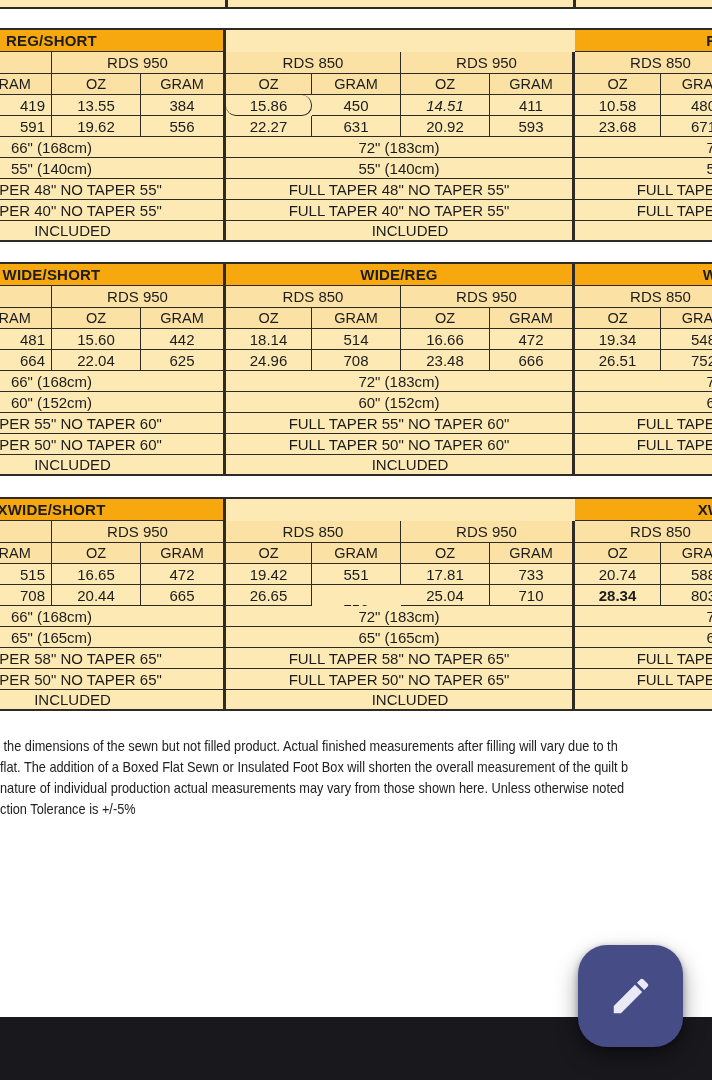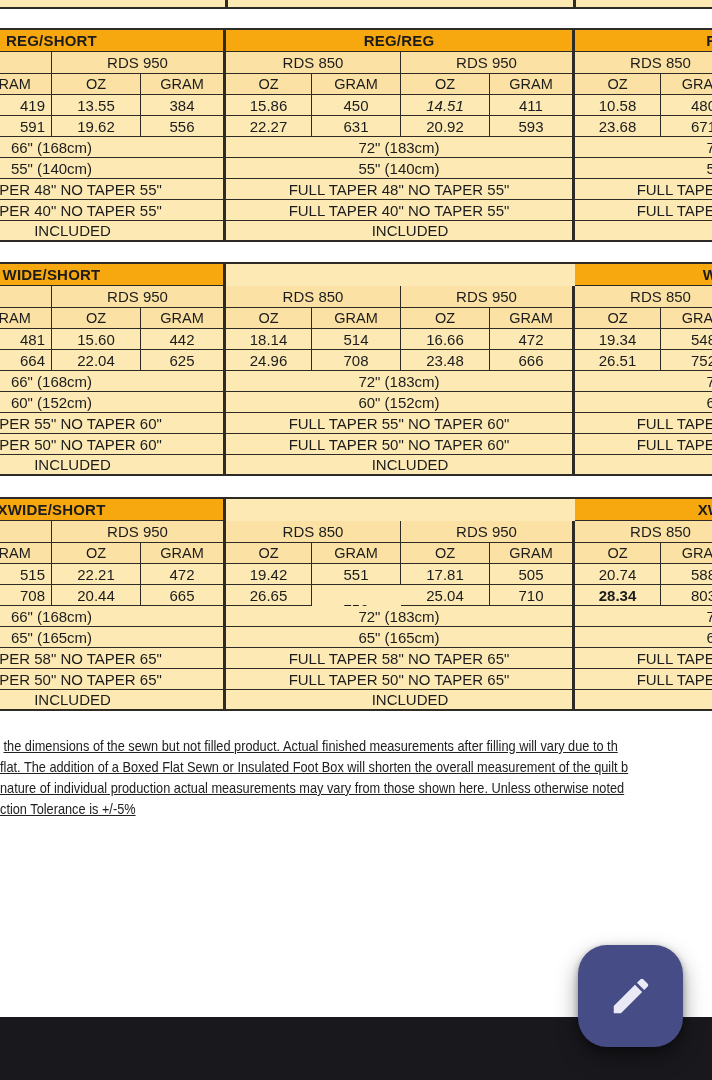--- a/index.html
+++ b/index.html
@@ -45,21 +45,21 @@
   }
   .thick{border-right-width:3px;}
   .bot{border-bottom-width:2.5px;}
   .hdr{background:var(--orange);font-weight:bold;letter-spacing:.2px;}
   .sub{background:var(--cream);}
   .colh{background:var(--cream);font-size:14.5px;}
   .num,.mrg{background:var(--cream-light);}
   .ra{justify-content:flex-end;padding-right:6px;}
 
   
-  .footnote{position:absolute;left:0;top:736px;width:632px;color:#212121;text-decoration:underline;}
+  .footnote{position:absolute;left:0;top:736px;width:632px;color:#212121;}
   .fline{
     white-space:nowrap;font-size:14.5px;line-height:21px;
     transform:scaleX(.88);transform-origin:0 50%;
   }
   .fline.first{padding-left:4px;}
 
   
   .fab{
     position:absolute;left:578px;top:945px;width:105px;height:102px;
     background:var(--fab);border-radius:29px;
@@ -94,28 +94,27 @@
         <div class="c num ra" style="grid-area: 5 / 2;">591</div>
         <div class="c num" style="grid-area: 5 / 3;">19.62</div>
         <div class="c num thick" style="grid-area: 5 / 4;">556</div>
         <div class="c mrg thick" style="grid-area: 6 / 1 / auto / span 4;">66" (168cm)</div>
         <div class="c mrg thick" style="grid-area: 7 / 1 / auto / span 4;">55" (140cm)</div>
         <div class="c mrg thick" style="grid-area: 8 / 1 / auto / span 4;">FULL TAPER 48" NO TAPER 55"</div>
         <div class="c mrg thick" style="grid-area: 9 / 1 / auto / span 4;">FULL TAPER 40" NO TAPER 55"</div>
         <div class="c mrg thick bot" style="grid-area: 10 / 1 / auto / span 4;">
           <span style="margin-left: 42px;">INCLUDED</span>
         </div>
-        <div class="c hdr thick" style="grid-area: 1 / 5 / auto / span 4;">REG/REG</div>
         <div class="c sub" style="grid-area: 2 / 5 / auto / span 2;">RDS 850</div>
         <div class="c sub thick" style="grid-area: 2 / 7 / auto / span 2;">RDS 950</div>
         <div class="c colh" style="grid-area: 3 / 5;">OZ</div>
         <div class="c colh" style="grid-area: 3 / 6;">GRAM</div>
         <div class="c colh" style="grid-area: 3 / 7;">OZ</div>
         <div class="c colh thick" style="grid-area: 3 / 8;">GRAM</div>
-        <div class="c num" style="grid-area: 4 / 5;">15.86</div>
+        <div class="c num" style="grid-area: 4 / 5; border-radius: 10px;">15.86</div>
         <div class="c num" style="grid-area: 4 / 6;">450</div>
         <div class="c num" style="grid-area: 4 / 7; font-style: italic;">14.51</div>
         <div class="c num thick" style="grid-area: 4 / 8;">411</div>
         <div class="c num" style="grid-area: 5 / 5;">22.27</div>
         <div class="c num" style="grid-area: 5 / 6;">631</div>
         <div class="c num" style="grid-area: 5 / 7;">20.92</div>
         <div class="c num thick" style="grid-area: 5 / 8;">593</div>
         <div class="c mrg thick" style="grid-area: 6 / 5 / auto / span 4;">72" (183cm)</div>
         <div class="c mrg thick" style="grid-area: 7 / 5 / auto / span 4;">55" (140cm)</div>
         <div class="c mrg thick" style="grid-area: 8 / 5 / auto / span 4;">FULL TAPER 48" NO TAPER 55"</div>
@@ -150,20 +149,21 @@
         <div class="c num ra" style="grid-area: 5 / 2;">664</div>
         <div class="c num" style="grid-area: 5 / 3;">22.04</div>
         <div class="c num thick" style="grid-area: 5 / 4;">625</div>
         <div class="c mrg thick" style="grid-area: 6 / 1 / auto / span 4;">66" (168cm)</div>
         <div class="c mrg thick" style="grid-area: 7 / 1 / auto / span 4;">60" (152cm)</div>
         <div class="c mrg thick" style="grid-area: 8 / 1 / auto / span 4;">FULL TAPER 55" NO TAPER 60"</div>
         <div class="c mrg thick" style="grid-area: 9 / 1 / auto / span 4;">FULL TAPER 50" NO TAPER 60"</div>
         <div class="c mrg thick bot" style="grid-area: 10 / 1 / auto / span 4;">
           <span style="margin-left: 42px;">INCLUDED</span>
         </div>
+        <div class="c hdr thick" style="grid-area: 1 / 5 / auto / span 4;">WIDE/REG</div>
         <div class="c sub" style="grid-area: 2 / 5 / auto / span 2;">RDS 850</div>
         <div class="c sub thick" style="grid-area: 2 / 7 / auto / span 2;">RDS 950</div>
         <div class="c colh" style="grid-area: 3 / 5;">OZ</div>
         <div class="c colh" style="grid-area: 3 / 6;">GRAM</div>
         <div class="c colh" style="grid-area: 3 / 7;">OZ</div>
         <div class="c colh thick" style="grid-area: 3 / 8;">GRAM</div>
         <div class="c num" style="grid-area: 4 / 5; text-align: right;">18.14</div>
         <div class="c num" style="grid-area: 4 / 6;">514</div>
         <div class="c num" style="grid-area: 4 / 7;">16.66</div>
         <div class="c num thick" style="grid-area: 4 / 8;">472</div>
@@ -193,42 +193,42 @@
         <div class="c mrg thick bot" style="grid-area: 10 / 9 / auto / span 4;"></div>
       </div>
       <div class="qtable" style="top: 497px;">
         <div class="c hdr thick" style="grid-area: 1 / 1 / auto / span 4;">XWIDE/SHORT</div>
         <div class="c sub" style="grid-area: 2 / 1 / auto / span 2;">RDS 850</div>
         <div class="c sub thick" style="grid-area: 2 / 3 / auto / span 2;">RDS 950</div>
         <div class="c colh" style="grid-area: 3 / 2;">GRAM</div>
         <div class="c colh" style="grid-area: 3 / 3;">OZ</div>
         <div class="c colh thick" style="grid-area: 3 / 4;">GRAM</div>
         <div class="c num ra" style="grid-area: 4 / 2;">515</div>
-        <div class="c num" style="grid-area: 4 / 3;">22.21</div>
+        <div class="c num" style="grid-area: 4 / 3;">16.65</div>
         <div class="c num thick" style="grid-area: 4 / 4;">472</div>
         <div class="c num ra" style="grid-area: 5 / 2;">708</div>
         <div class="c num" style="grid-area: 5 / 3;">20.44</div>
         <div class="c num thick" style="grid-area: 5 / 4;">665</div>
         <div class="c mrg thick" style="grid-area: 6 / 1 / auto / span 4;">66" (168cm)</div>
         <div class="c mrg thick" style="grid-area: 7 / 1 / auto / span 4;">65" (165cm)</div>
         <div class="c mrg thick" style="grid-area: 8 / 1 / auto / span 4;">FULL TAPER 58" NO TAPER 65"</div>
         <div class="c mrg thick" style="grid-area: 9 / 1 / auto / span 4;">FULL TAPER 50" NO TAPER 65"</div>
         <div class="c mrg thick bot" style="grid-area: 10 / 1 / auto / span 4;">
           <span style="margin-left: 42px;">INCLUDED</span>
         </div>
         <div class="c sub" style="grid-area: 2 / 5 / auto / span 2;">RDS 850</div>
         <div class="c sub thick" style="grid-area: 2 / 7 / auto / span 2;">RDS 950</div>
         <div class="c colh" style="grid-area: 3 / 5;">OZ</div>
         <div class="c colh" style="grid-area: 3 / 6;">GRAM</div>
         <div class="c colh" style="grid-area: 3 / 7;">OZ</div>
         <div class="c colh thick" style="grid-area: 3 / 8;">GRAM</div>
         <div class="c num" style="grid-area: 4 / 5;">19.42</div>
         <div class="c num" style="grid-area: 4 / 6;">551</div>
         <div class="c num" style="grid-area: 4 / 7;">17.81</div>
-        <div class="c num thick" style="grid-area: 4 / 8;">505</div>
+        <div class="c num thick" style="grid-area: 4 / 8;">733</div>
         <div class="c num" style="grid-area: 5 / 5;">26.65</div>
         <div class="c num" style="grid-area: 5 / 6; margin-top: 24px;">756</div>
         <div class="c num" style="grid-area: 5 / 7;">25.04</div>
         <div class="c num thick" style="grid-area: 5 / 8;">710</div>
         <div class="c mrg thick" style="grid-area: 6 / 5 / auto / span 4;">72" (183cm)</div>
         <div class="c mrg thick" style="grid-area: 7 / 5 / auto / span 4;">65" (165cm)</div>
         <div class="c mrg thick" style="grid-area: 8 / 5 / auto / span 4;">FULL TAPER 58" NO TAPER 65"</div>
         <div class="c mrg thick" style="grid-area: 9 / 5 / auto / span 4;">FULL TAPER 50" NO TAPER 65"</div>
         <div class="c mrg thick bot" style="grid-area: 10 / 5 / auto / span 4;">
           <span style="margin-left: 22px;">INCLUDED</span>

